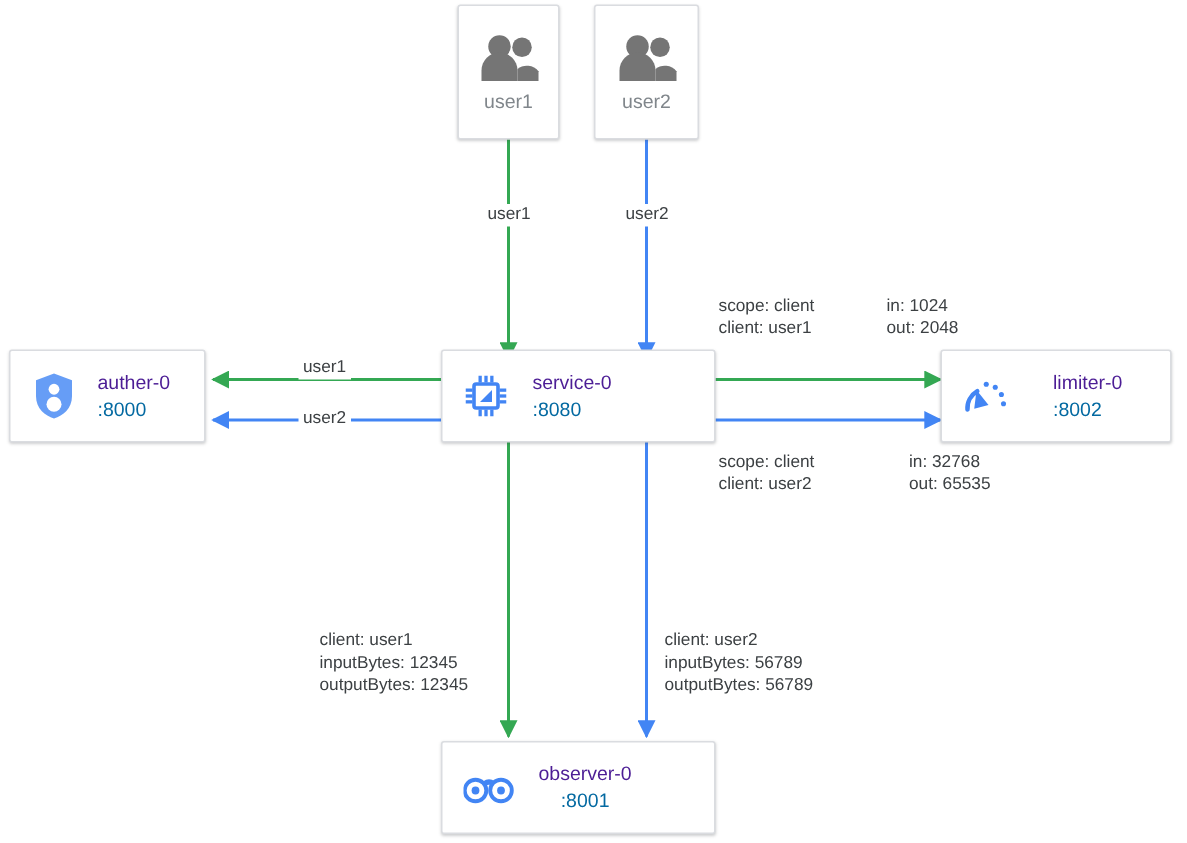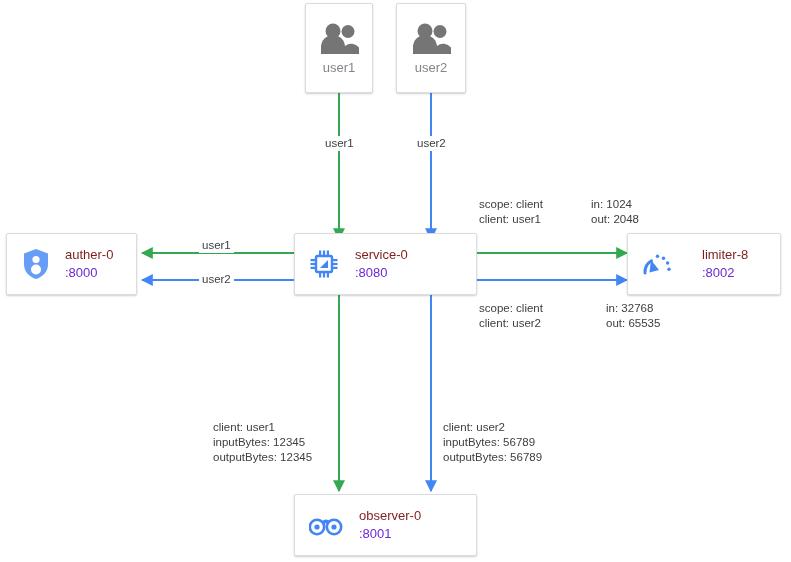--- a/index.html
+++ b/index.html
@@ -45,25 +45,25 @@
     justify-content: center;
   }
   .node-text {
     display: flex;
     flex-direction: column;
     justify-content: center;
     line-height: 1.35;
   }
   .node-title {
     font-size: 13px;
-    color: #7f1d1d;
+    color: #4c1d95;
   }
   .node-sub {
     font-size: 13px;
-    color: #6d28d9;
+    color: #0369a1;
   }
 
   
   .node.actor {
     flex-direction: column;
     justify-content: center;
     align-items: center;
   }
   .node.actor .node-title {
     font-size: 13px;
@@ -186,36 +186,36 @@
       <svg width="32" height="26" viewBox="0 0 32 26">
         <path d="M3 22 A13 13 0 0 1 9.5 9.8" stroke="#4285f4" stroke-width="3" fill="none" stroke-linecap="round"></path>
         <path d="M9 9 L17 19 L7.5 21.5 Z" fill="#4285f4"></path>
         <circle cx="15.5" cy="5.2" r="1.7" fill="#4285f4"></circle>
         <circle cx="21.5" cy="7.2" r="1.7" fill="#4285f4"></circle>
         <circle cx="25.6" cy="12" r="1.7" fill="#4285f4"></circle>
         <circle cx="27" cy="18.2" r="1.7" fill="#4285f4"></circle>
       </svg>
     </span>
     <span class="node-text" style="margin-left:28px;">
-      <span class="node-title">limiter-8</span>
+      <span class="node-title">limiter-0</span>
       <span class="node-sub">:8002</span>
     </span>
   </div>
 
   <div class="node" style="left:294px; top:494px; width:183px; height:62px; padding-left:14px;">
     <span class="node-icon" style="width:34px; height:24px;">
       <svg width="34" height="22" viewBox="0 0 34 22">
         <circle cx="8" cy="13" r="7.2" fill="none" stroke="#4285f4" stroke-width="2.6"></circle>
         <circle cx="8" cy="13" r="2.6" fill="#4285f4"></circle>
         <circle cx="25" cy="13" r="7.2" fill="none" stroke="#4285f4" stroke-width="2.6"></circle>
         <circle cx="25" cy="13" r="2.6" fill="#4285f4"></circle>
         <path d="M13 7 q4 -3 8 0 l-2 3 q-2 -1.6 -4 0 z" fill="#4285f4"></path>
       </svg>
     </span>
-    <span class="node-text" style="margin-left:16px;">
+    <span class="node-text" style="margin-left:16px;text-align:center;">
       <span class="node-title">observer-0</span>
       <span class="node-sub">:8001</span>
     </span>
   </div>
 
   <div class="edge-label on-line" style="left:322px; top:136px;">user1</div>
 
   <div class="edge-label on-line" style="left:414px; top:136px;">user2</div>
 
   <div class="edge-label on-line" style="left:199px; top:238px;">user1</div>

